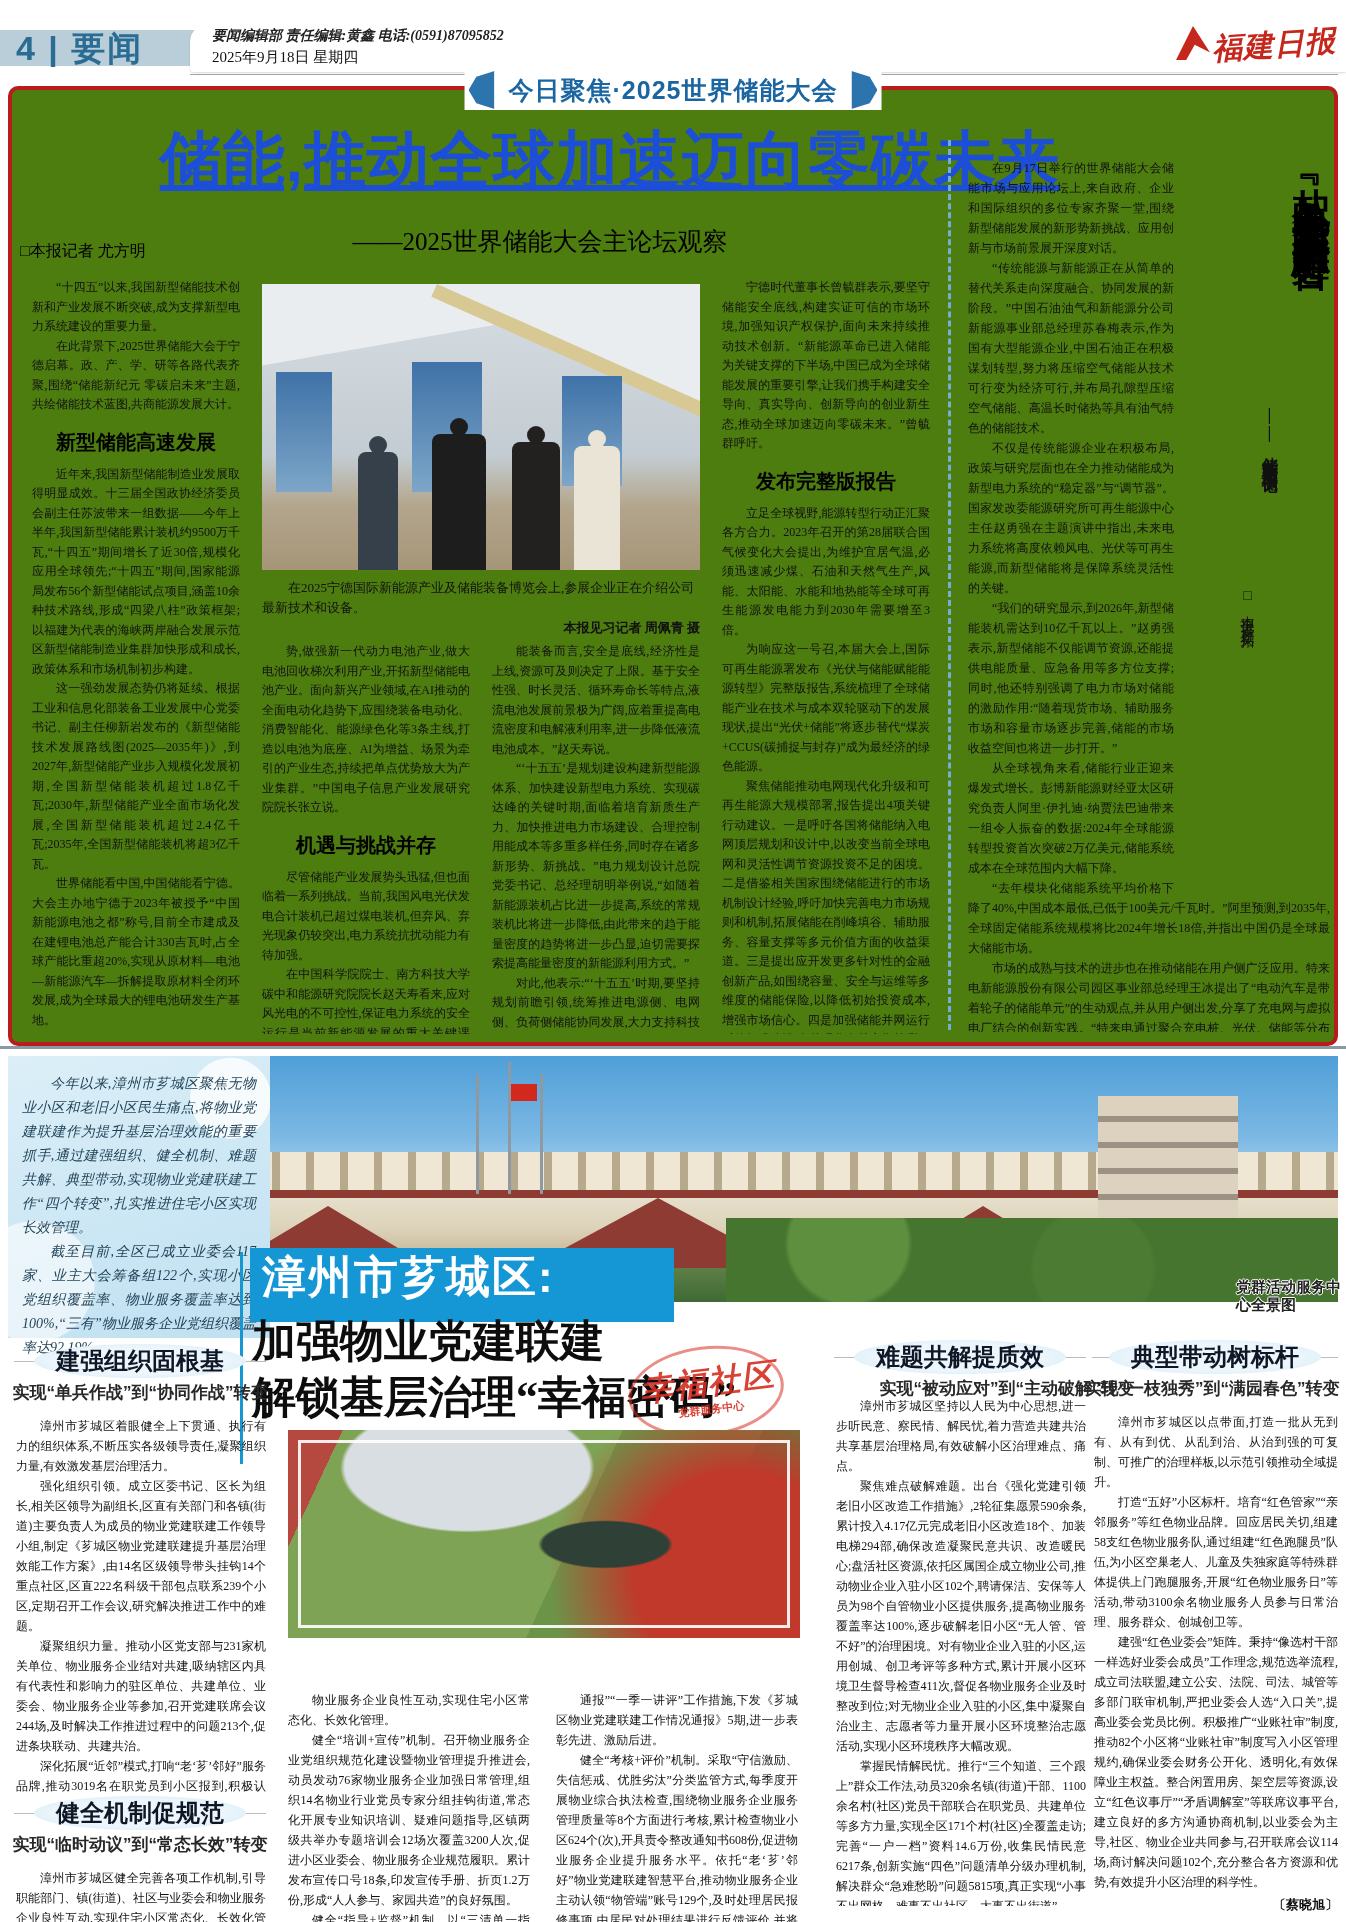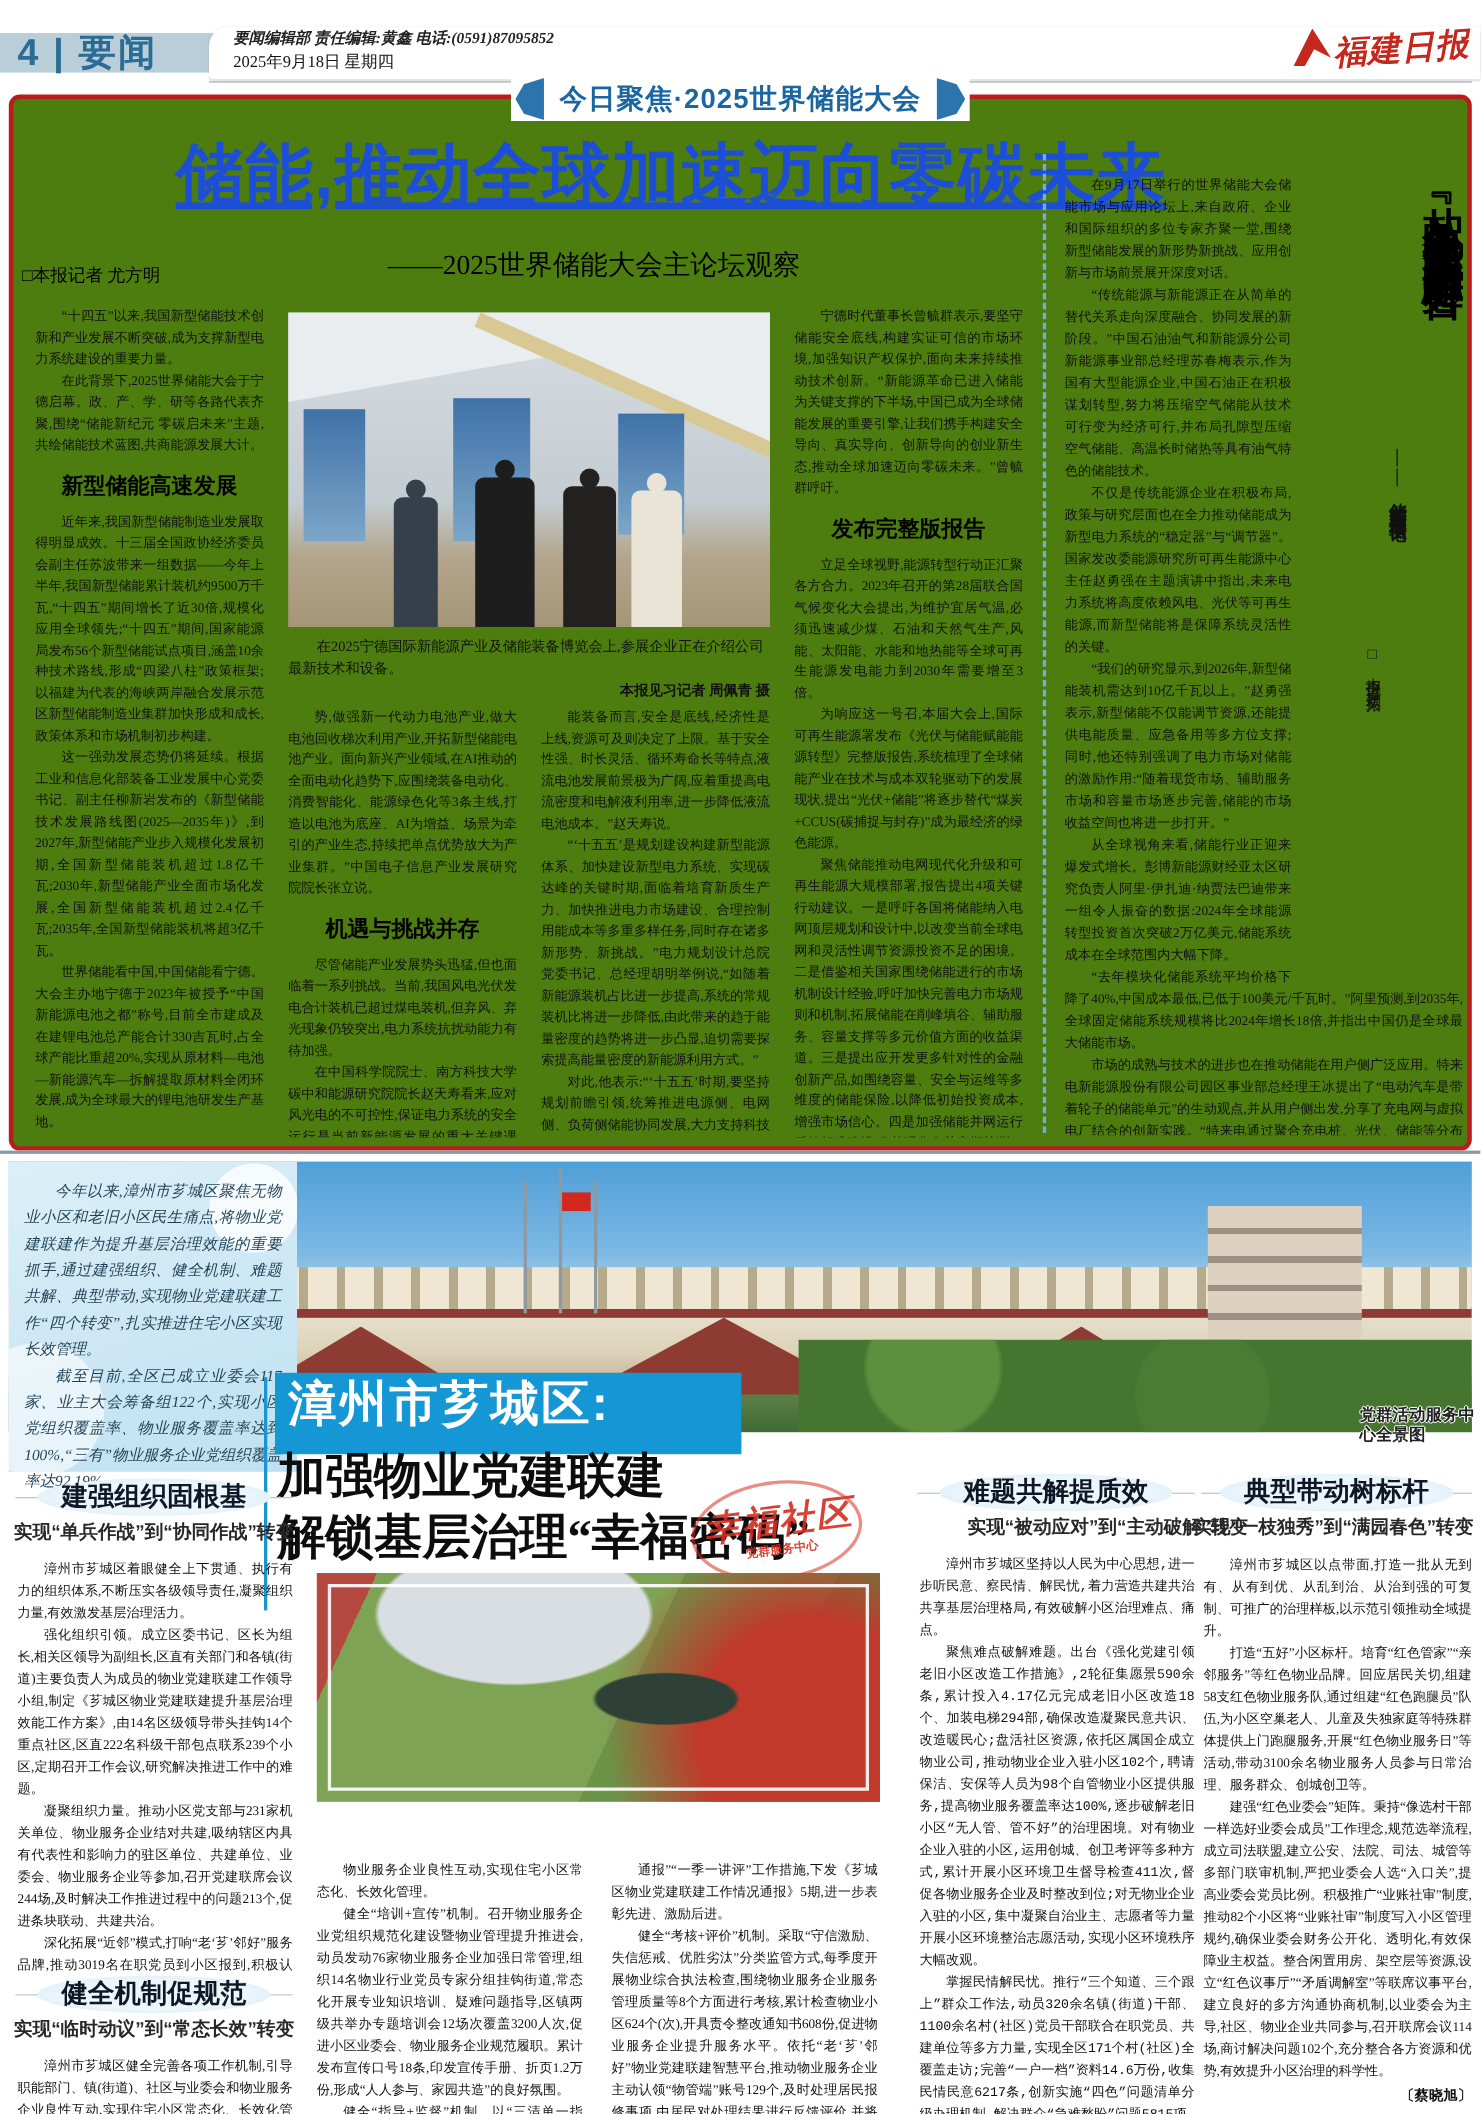--- a/index.html
+++ b/index.html
@@ -269,21 +269,21 @@
     </div>
   <div class="bcol" style="left:556px;top:634px;width:242px;height:232px;">
       <p>通报”“一季一讲评”工作措施,下发《芗城区物业党建联建工作情况通报》5期,进一步表彰先进、激励后进。</p>
       <p>健全“考核+评价”机制。采取“守信激励、失信惩戒、优胜劣汰”分类监管方式,每季度开展物业综合执法检查,围绕物业服务企业服务管理质量等8个方面进行考核,累计检查物业小区624个(次),开具责令整改通知书608份,促进物业服务企业提升服务水平。依托“老‘芗’邻好”物业党建联建智慧平台,推动物业服务企业主动认领“物管端”账号129个,及时处理居民报修事项,由居民对处理结果进行反馈评价,并将居民反馈评价、物业服务质量星级评定结果、“红黑榜”公示结果等内容与物业服务企业信用综合评价相挂钩,严格落实减分制度,推动物业服务企业从“单纯服务提供者”转变为“社区治理参与者”,切实提升为民服务质效。</p>
     </div>
 
   <div class="sec-head" style="left:834px;top:284px;width:252px;">
     <span class="lens">难题共解提质效</span>
   </div>
   <div class="sec-deck" style="left:867px;top:322px;width:280px;">实现“被动应对”到“主动破解”转变</div>
-  <div class="bcol" style="left:836px;top:356px;width:250px;height:510px;font-family:Liberation Mono, monospace;">
+  <div class="bcol" style="left:836px;top:340px;width:250px;height:510px;">
       <p>漳州市芗城区坚持以人民为中心思想,进一步听民意、察民情、解民忧,着力营造共建共治共享基层治理格局,有效破解小区治理难点、痛点。</p>
       <p>聚焦难点破解难题。出台《强化党建引领老旧小区改造工作措施》,2轮征集愿景590余条,累计投入4.17亿元完成老旧小区改造18个、加装电梯294部,确保改造凝聚民意共识、改造暖民心;盘活社区资源,依托区属国企成立物业公司,推动物业企业入驻小区102个,聘请保洁、安保等人员为98个自管物业小区提供服务,提高物业服务覆盖率达100%,逐步破解老旧小区“无人管、管不好”的治理困境。对有物业企业入驻的小区,运用创城、创卫考评等多种方式,累计开展小区环境卫生督导检查411次,督促各物业服务企业及时整改到位;对无物业企业入驻的小区,集中凝聚自治业主、志愿者等力量开展小区环境整治志愿活动,实现小区环境秩序大幅改观。</p>
       <p>掌握民情解民忧。推行“三个知道、三个跟上”群众工作法,动员320余名镇(街道)干部、1100余名村(社区)党员干部联合在职党员、共建单位等多方力量,实现全区171个村(社区)全覆盖走访;完善“一户一档”资料14.6万份,收集民情民意6217条,创新实施“四色”问题清单分级办理机制,解决群众“急难愁盼”问题5815项,真正实现“小事不出网格、难事不出社区、大事不出街道”。</p>
     </div>
 
   <div class="sec-head" style="left:1092px;top:284px;width:246px;">
     <span class="lens">典型带动树标杆</span>
   </div>
   <div class="sec-deck" style="left:1078px;top:322px;width:268px;">实现“一枝独秀”到“满园春色”转变</div>
   <div class="bcol" style="left:1094px;top:356px;width:244px;height:478px;">

